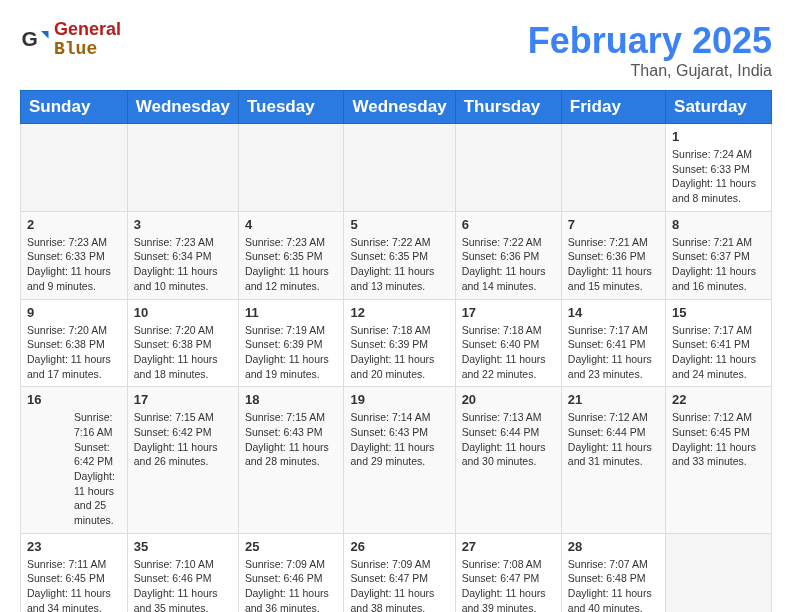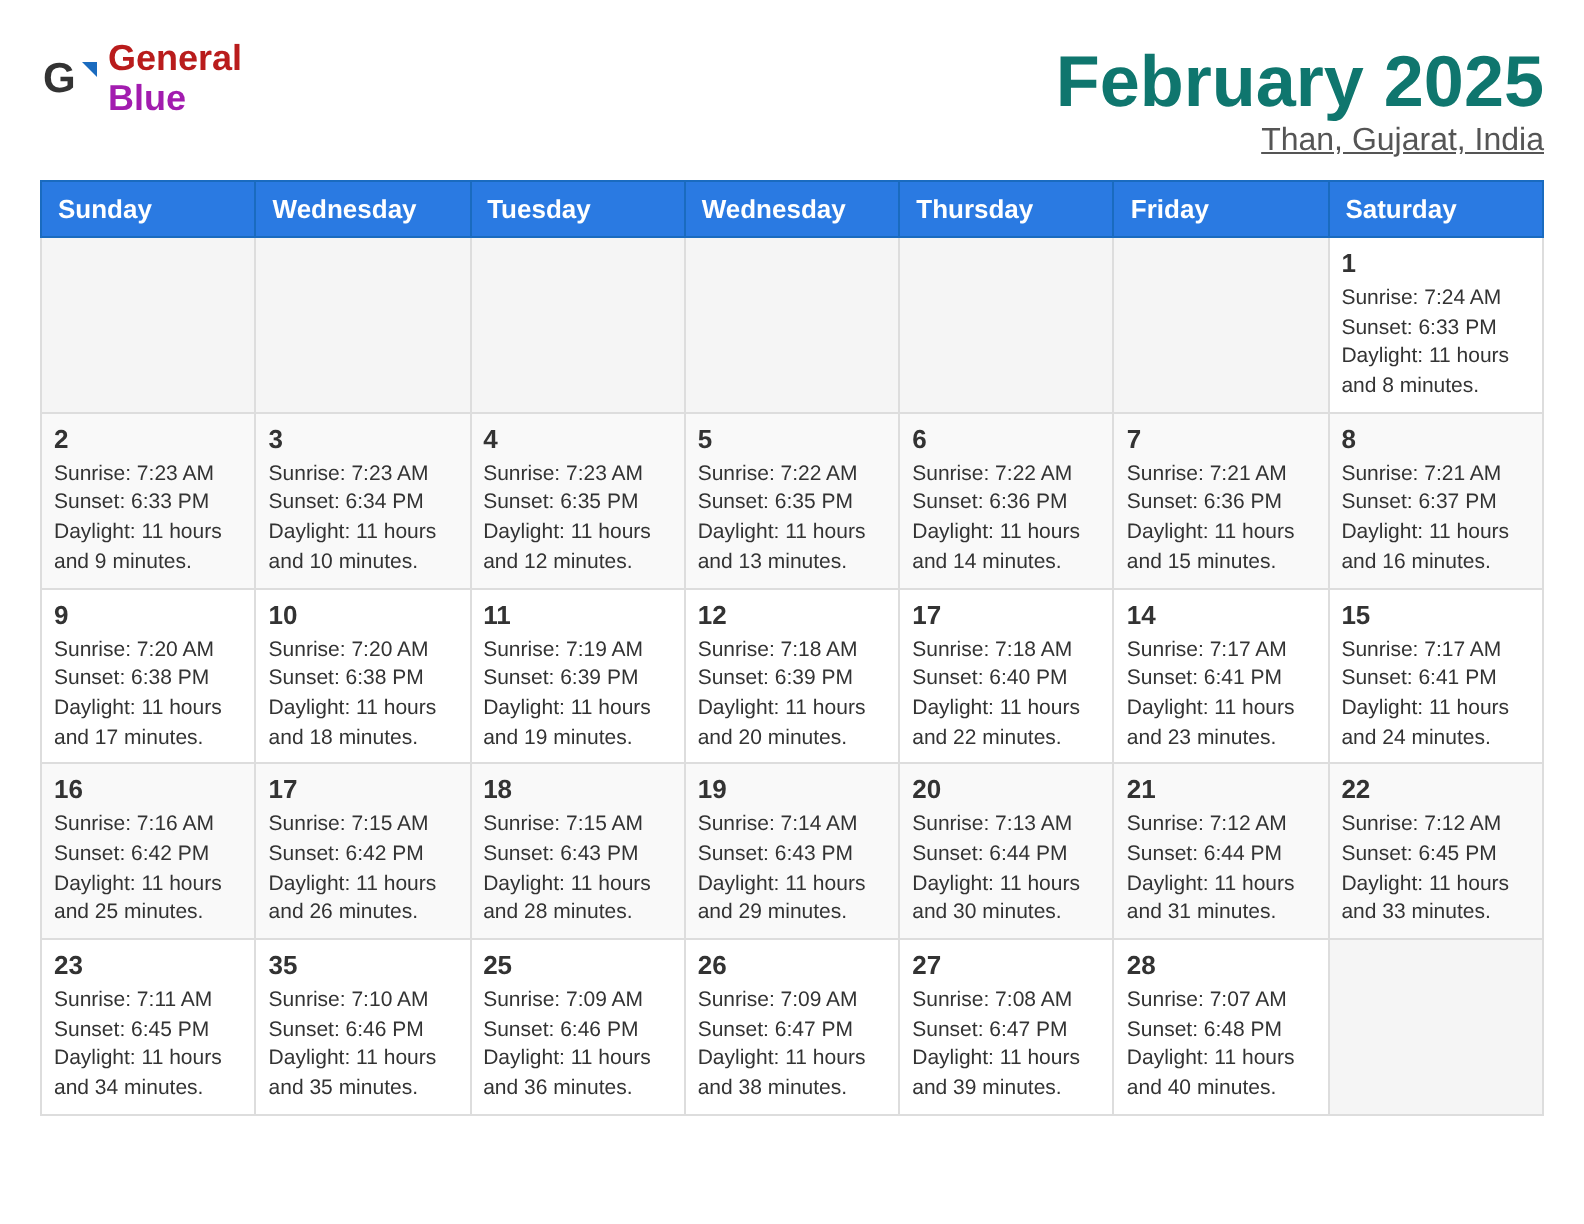--- a/index.html
+++ b/index.html
@@ -21,50 +21,49 @@
       align-items: center;
     }
     .logo-text {
       display: flex;
       flex-direction: column;
       font-size: 18px;
       font-weight: bold;
       line-height: 1.1;
     }
     .logo-general { color: #b91c1c; }
-    .logo-blue { color: #a21caf; }
+    .logo-blue { color: #a16207; font-family: Liberation Mono, monospace; }
     .logo-icon {
       width: 30px;
       height: 30px;
       margin-right: 4px;
     }
     .title-block {
       text-align: right;
     }
     .month-title {
       font-size: 36px;
       font-weight: bold;
-      color: #0f766e;
+      color: #3b82f6;
     }
     .location {
       font-size: 16px;
       color: #555;
-      text-decoration: underline;
     }
     .calendar {
       width: 100%;
       border-collapse: collapse;
       border: 1px solid #ccc;
     }
     .calendar th {
       background-color: #2a7ae2;
       color: #fff;
       text-align: left;
       padding: 6px 8px;
-      font-size: 13px;
+      font-size: 17px;
       border: 1px solid #1a6bbf;
     }
     .calendar td {
       vertical-align: top;
       padding: 5px 6px;
       border: 1px solid #ddd;
       width: calc(100% / 7);
       min-height: 80px;
       font-size: 11px;
       color: #333;
@@ -219,21 +218,21 @@
         <td>
           <span class="day-number">15</span>
           <div class="day-info" style="white-space: pre-line;">Sunrise: 7:17 AM
 Sunset: 6:41 PM
 Daylight: 11 hours and 24 minutes.</div>
         </td>
       </tr>
       <tr>
         <td>
           <span class="day-number">16</span>
-          <div class="day-info" style="white-space: pre-line;">Sunrise: 7:16 AM
+          <div class="day-info" style="white-space: pre-line; margin-left: 47px;">Sunrise: 7:16 AM
 Sunset: 6:42 PM
 Daylight: 11 hours and 25 minutes.</div>
         </td>
         <td>
           <span class="day-number">17</span>
           <div class="day-info" style="white-space: pre-line;">Sunrise: 7:15 AM
 Sunset: 6:42 PM
 Daylight: 11 hours and 26 minutes.</div>
         </td>
         <td>

